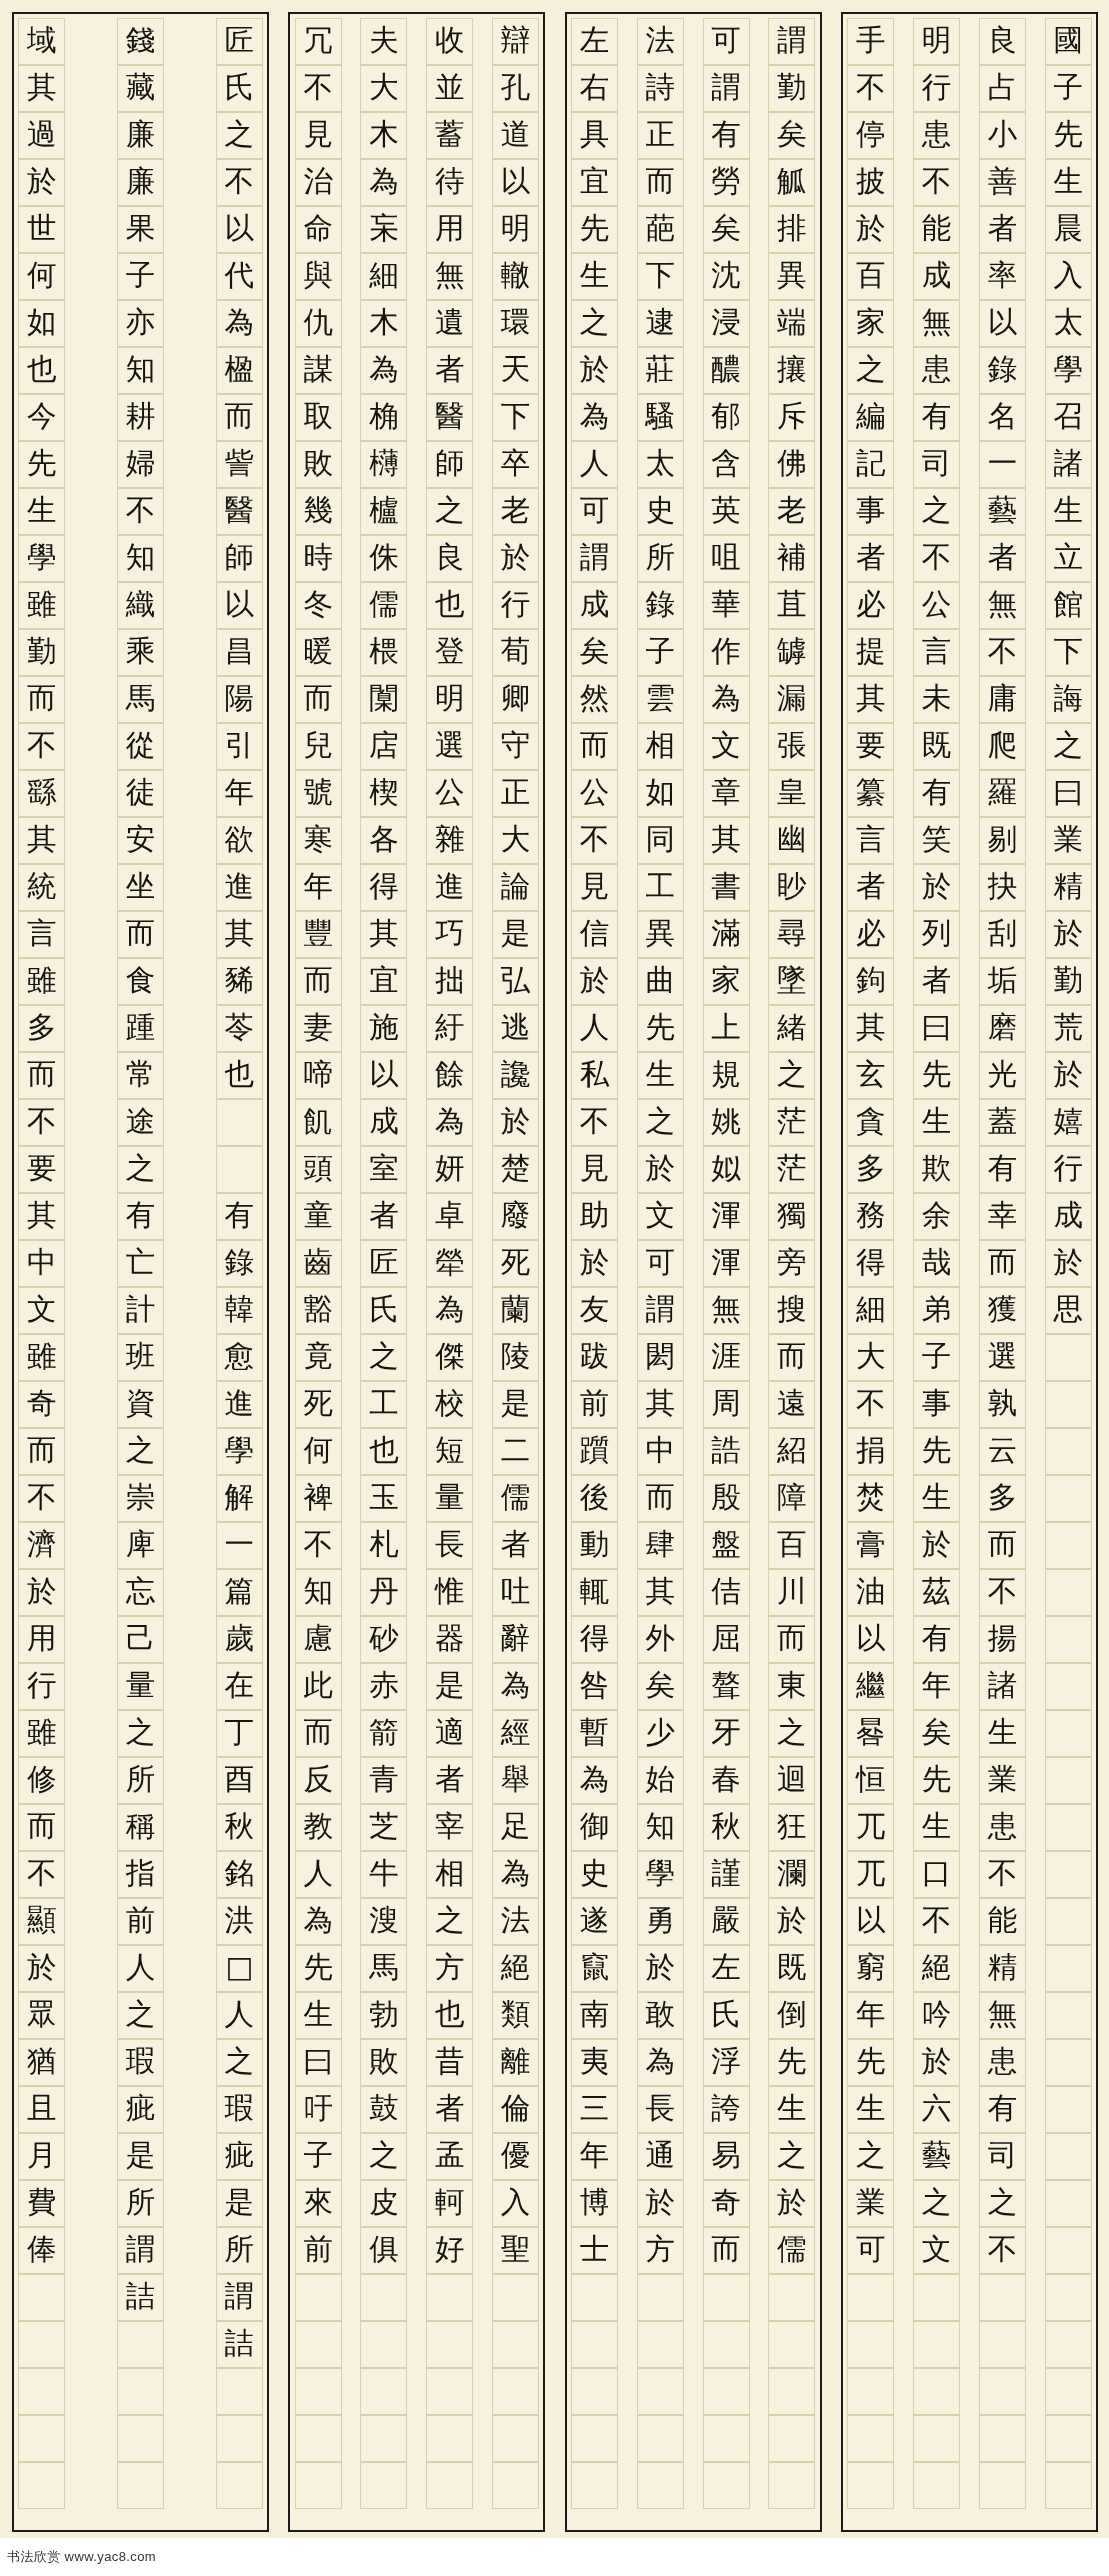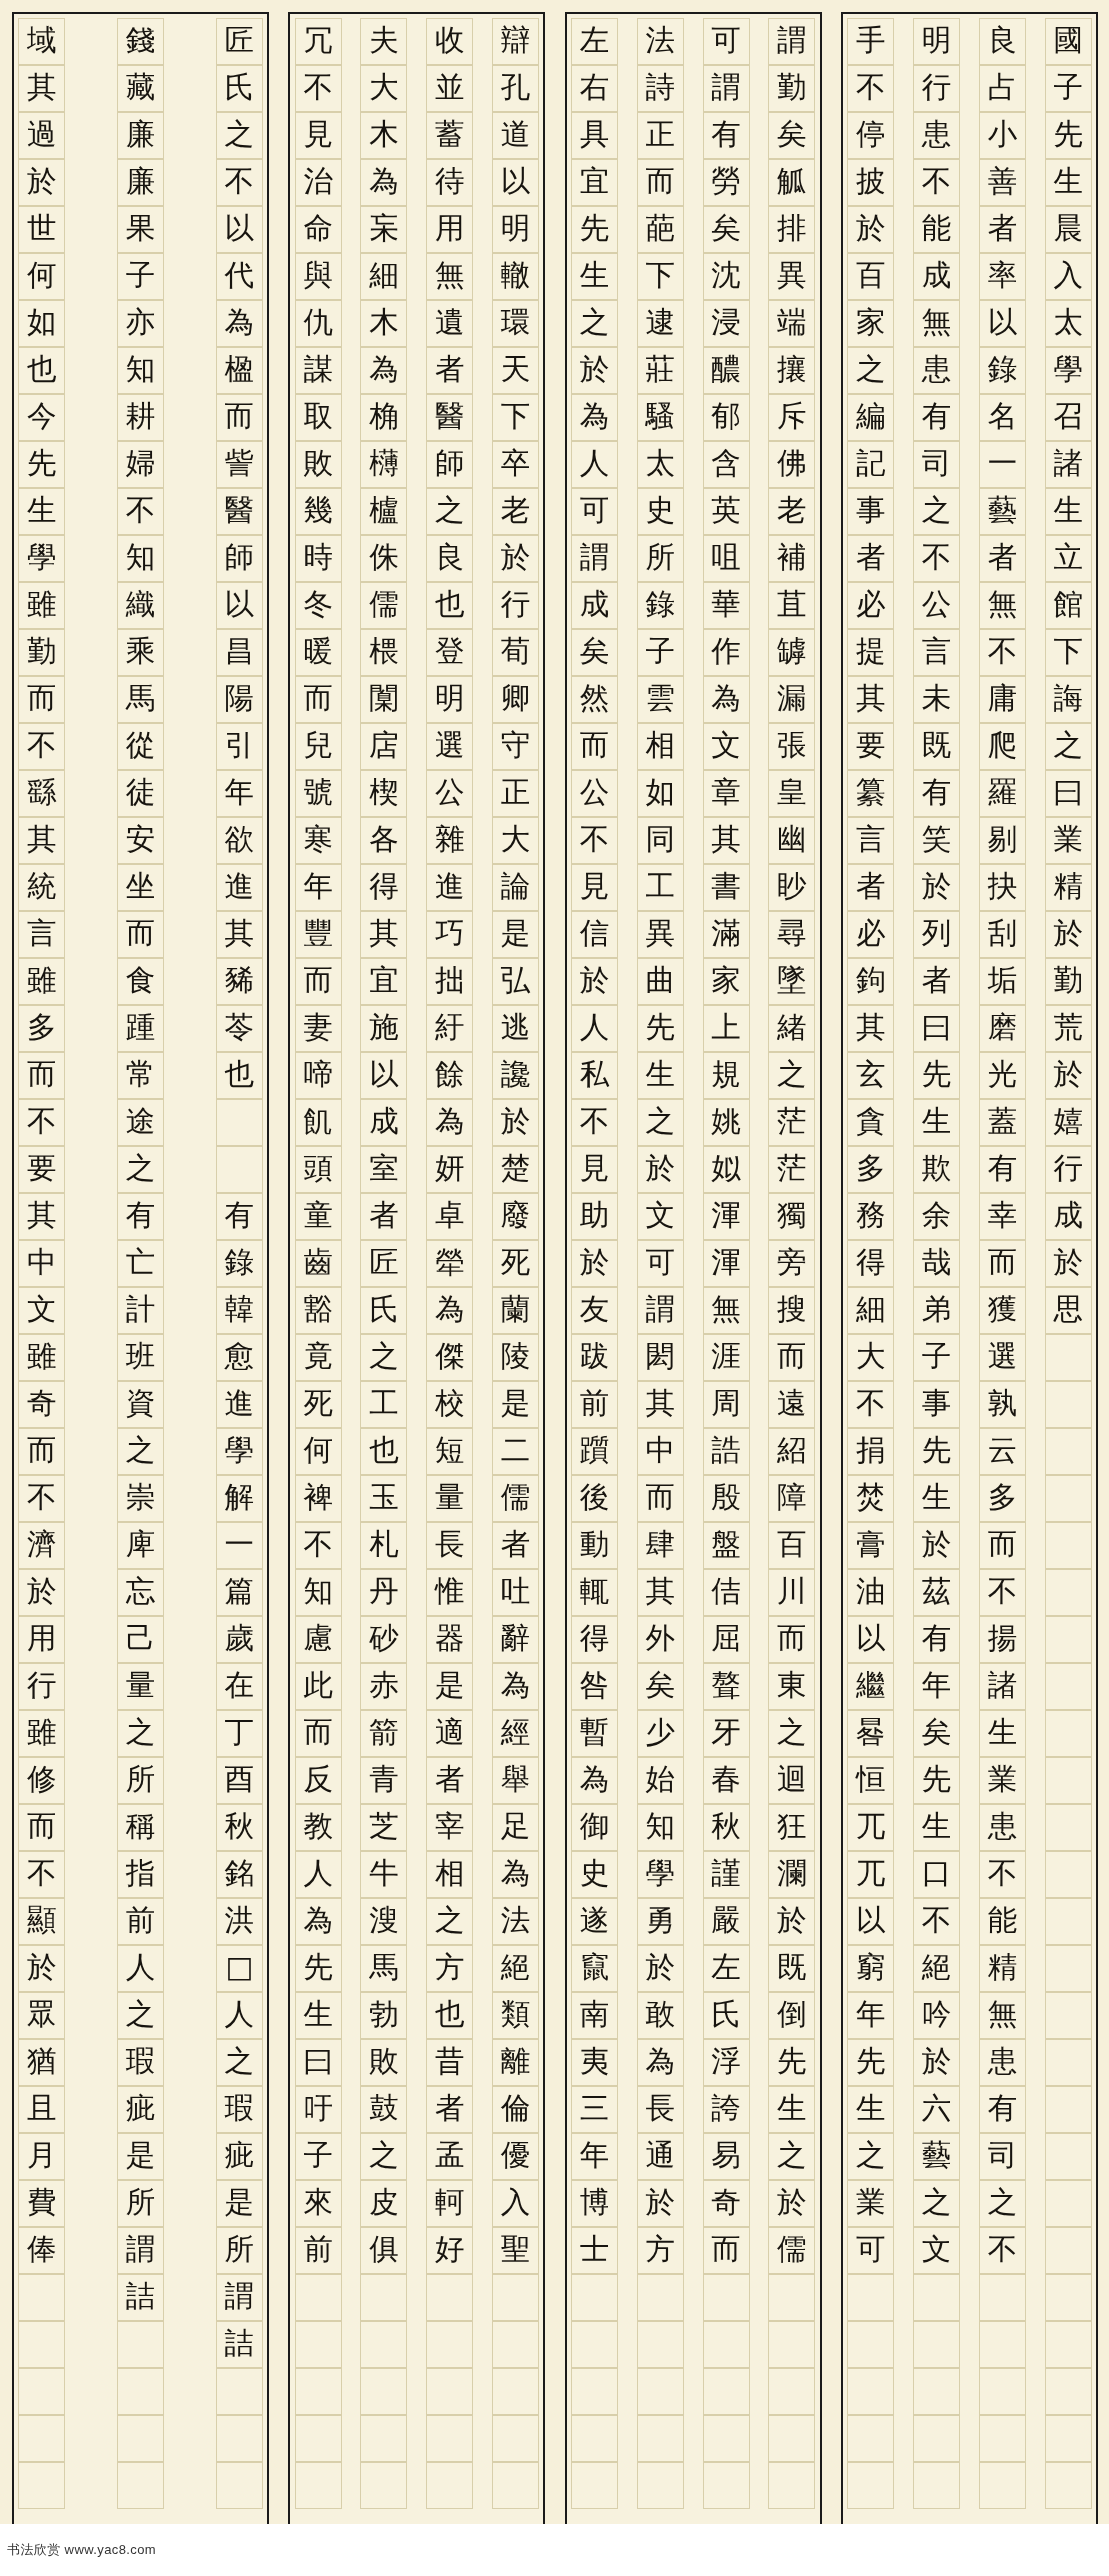--- a/index.html
+++ b/index.html
@@ -87,21 +87,21 @@
     color: transparent;
   }
   .cell.seal {
     color: #17140f;
   }
   .footer {
     position: absolute;
     left: 0;
     bottom: 0;
     width: 1110px;
-    height: 52px;
+    height: 38px;
     background: #ffffff;
     display: flex;
     align-items: center;
   }
   .footer-text {
     font-family: "Liberation Sans", sans-serif;
     font-size: 13px;
     color: #333333;
     padding-left: 7px;
     letter-spacing: 0.4px;

